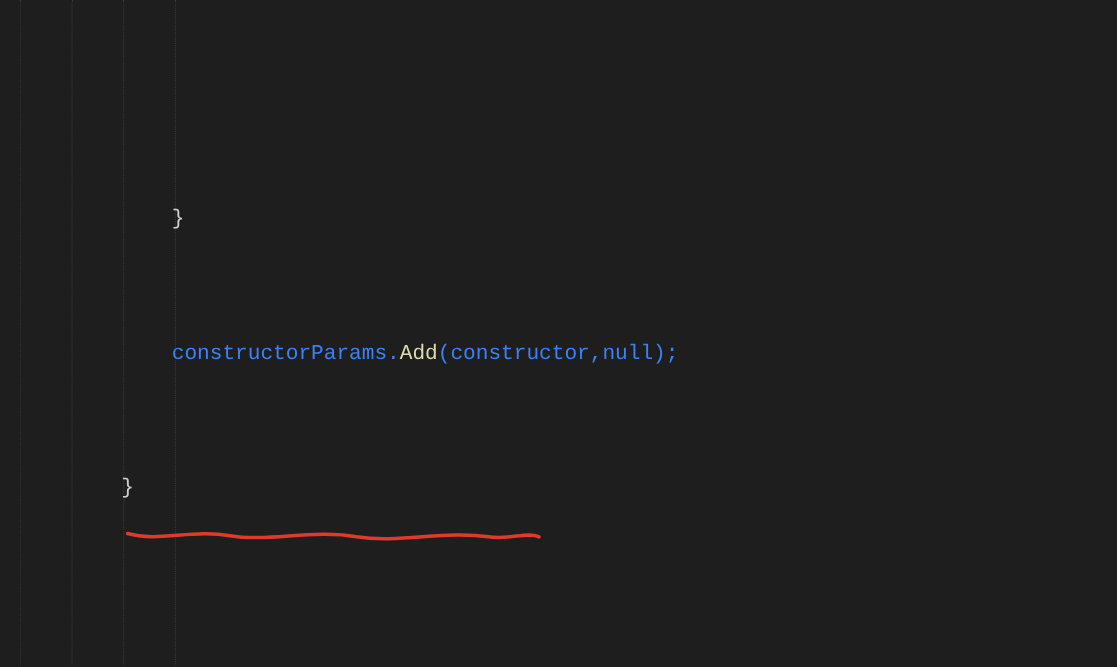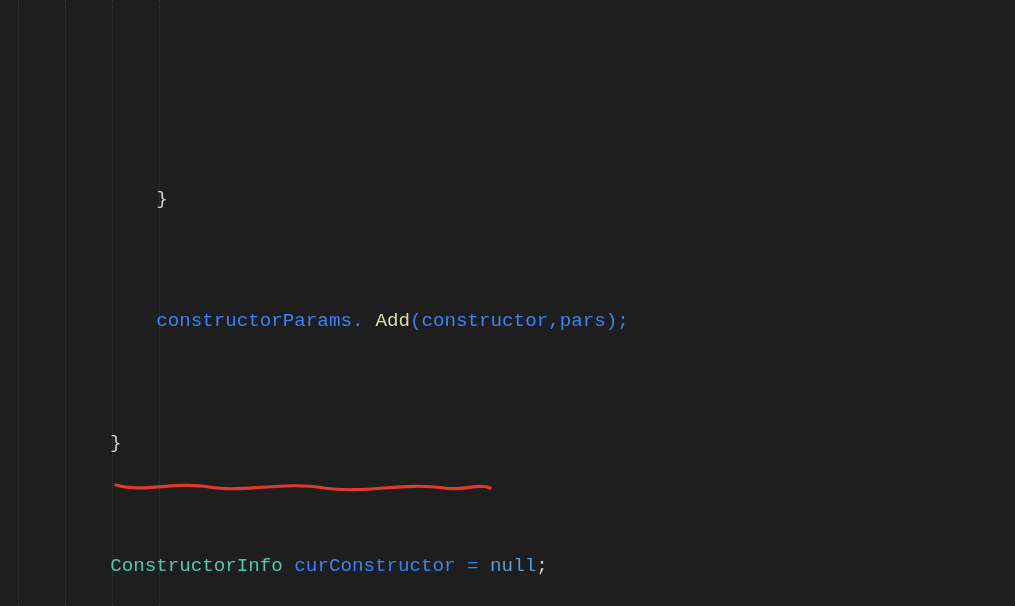--- a/index.html
+++ b/index.html
@@ -46,21 +46,21 @@
     border-left: 1px dotted #3a3a3a;
   }
   .line {
     position: relative;
     height: 30.6px;
     padding-left: 0;
   }
   .tok { white-space: pre; }
   .kw { color: #569cd6; }       
   .type { color: #4ec9b0; }    
-  .method { color: #dcdcaa; margin-left: 12px; }   
+  .method { color: #dcdcaa; }   
   .plainm { color: #3b82f6; }   
   .punct { color: #d0d0d0; }
 
   
   .red-mark {
     position: absolute;
     pointer-events: none;
     z-index: 5;
   }
 
@@ -76,25 +76,24 @@
     <div class="guide">
       <span style="left:0px"></span>
       <span style="left:47px"></span>
       <span style="left:94px"></span>
       <span style="left:141px"></span>
     </div>
 
     
     <div class="line"><span class="tok punct">            }</span></div>
 
-    <div class="line"><span class="tok plainm">            constructorParams.</span><span class="tok method">Add</span><span class="tok plainm">(constructor,pars);</span></div>
+    <div class="line"><span class="tok plainm">            constructorParams.</span><span class="tok method">Add</span><span class="tok plainm">(constructor,null);</span></div>
 
     <div class="line"><span class="tok punct">        }</span></div>
 
-    <div class="line"><span class="tok">        </span><span class="tok type">ConstructorInfo</span><span class="tok plainm"> curConstructor = </span><span class="tok kw">null</span><span class="tok punct">;</span></div>
 
     
 
     
 
     
 
     
 
     

